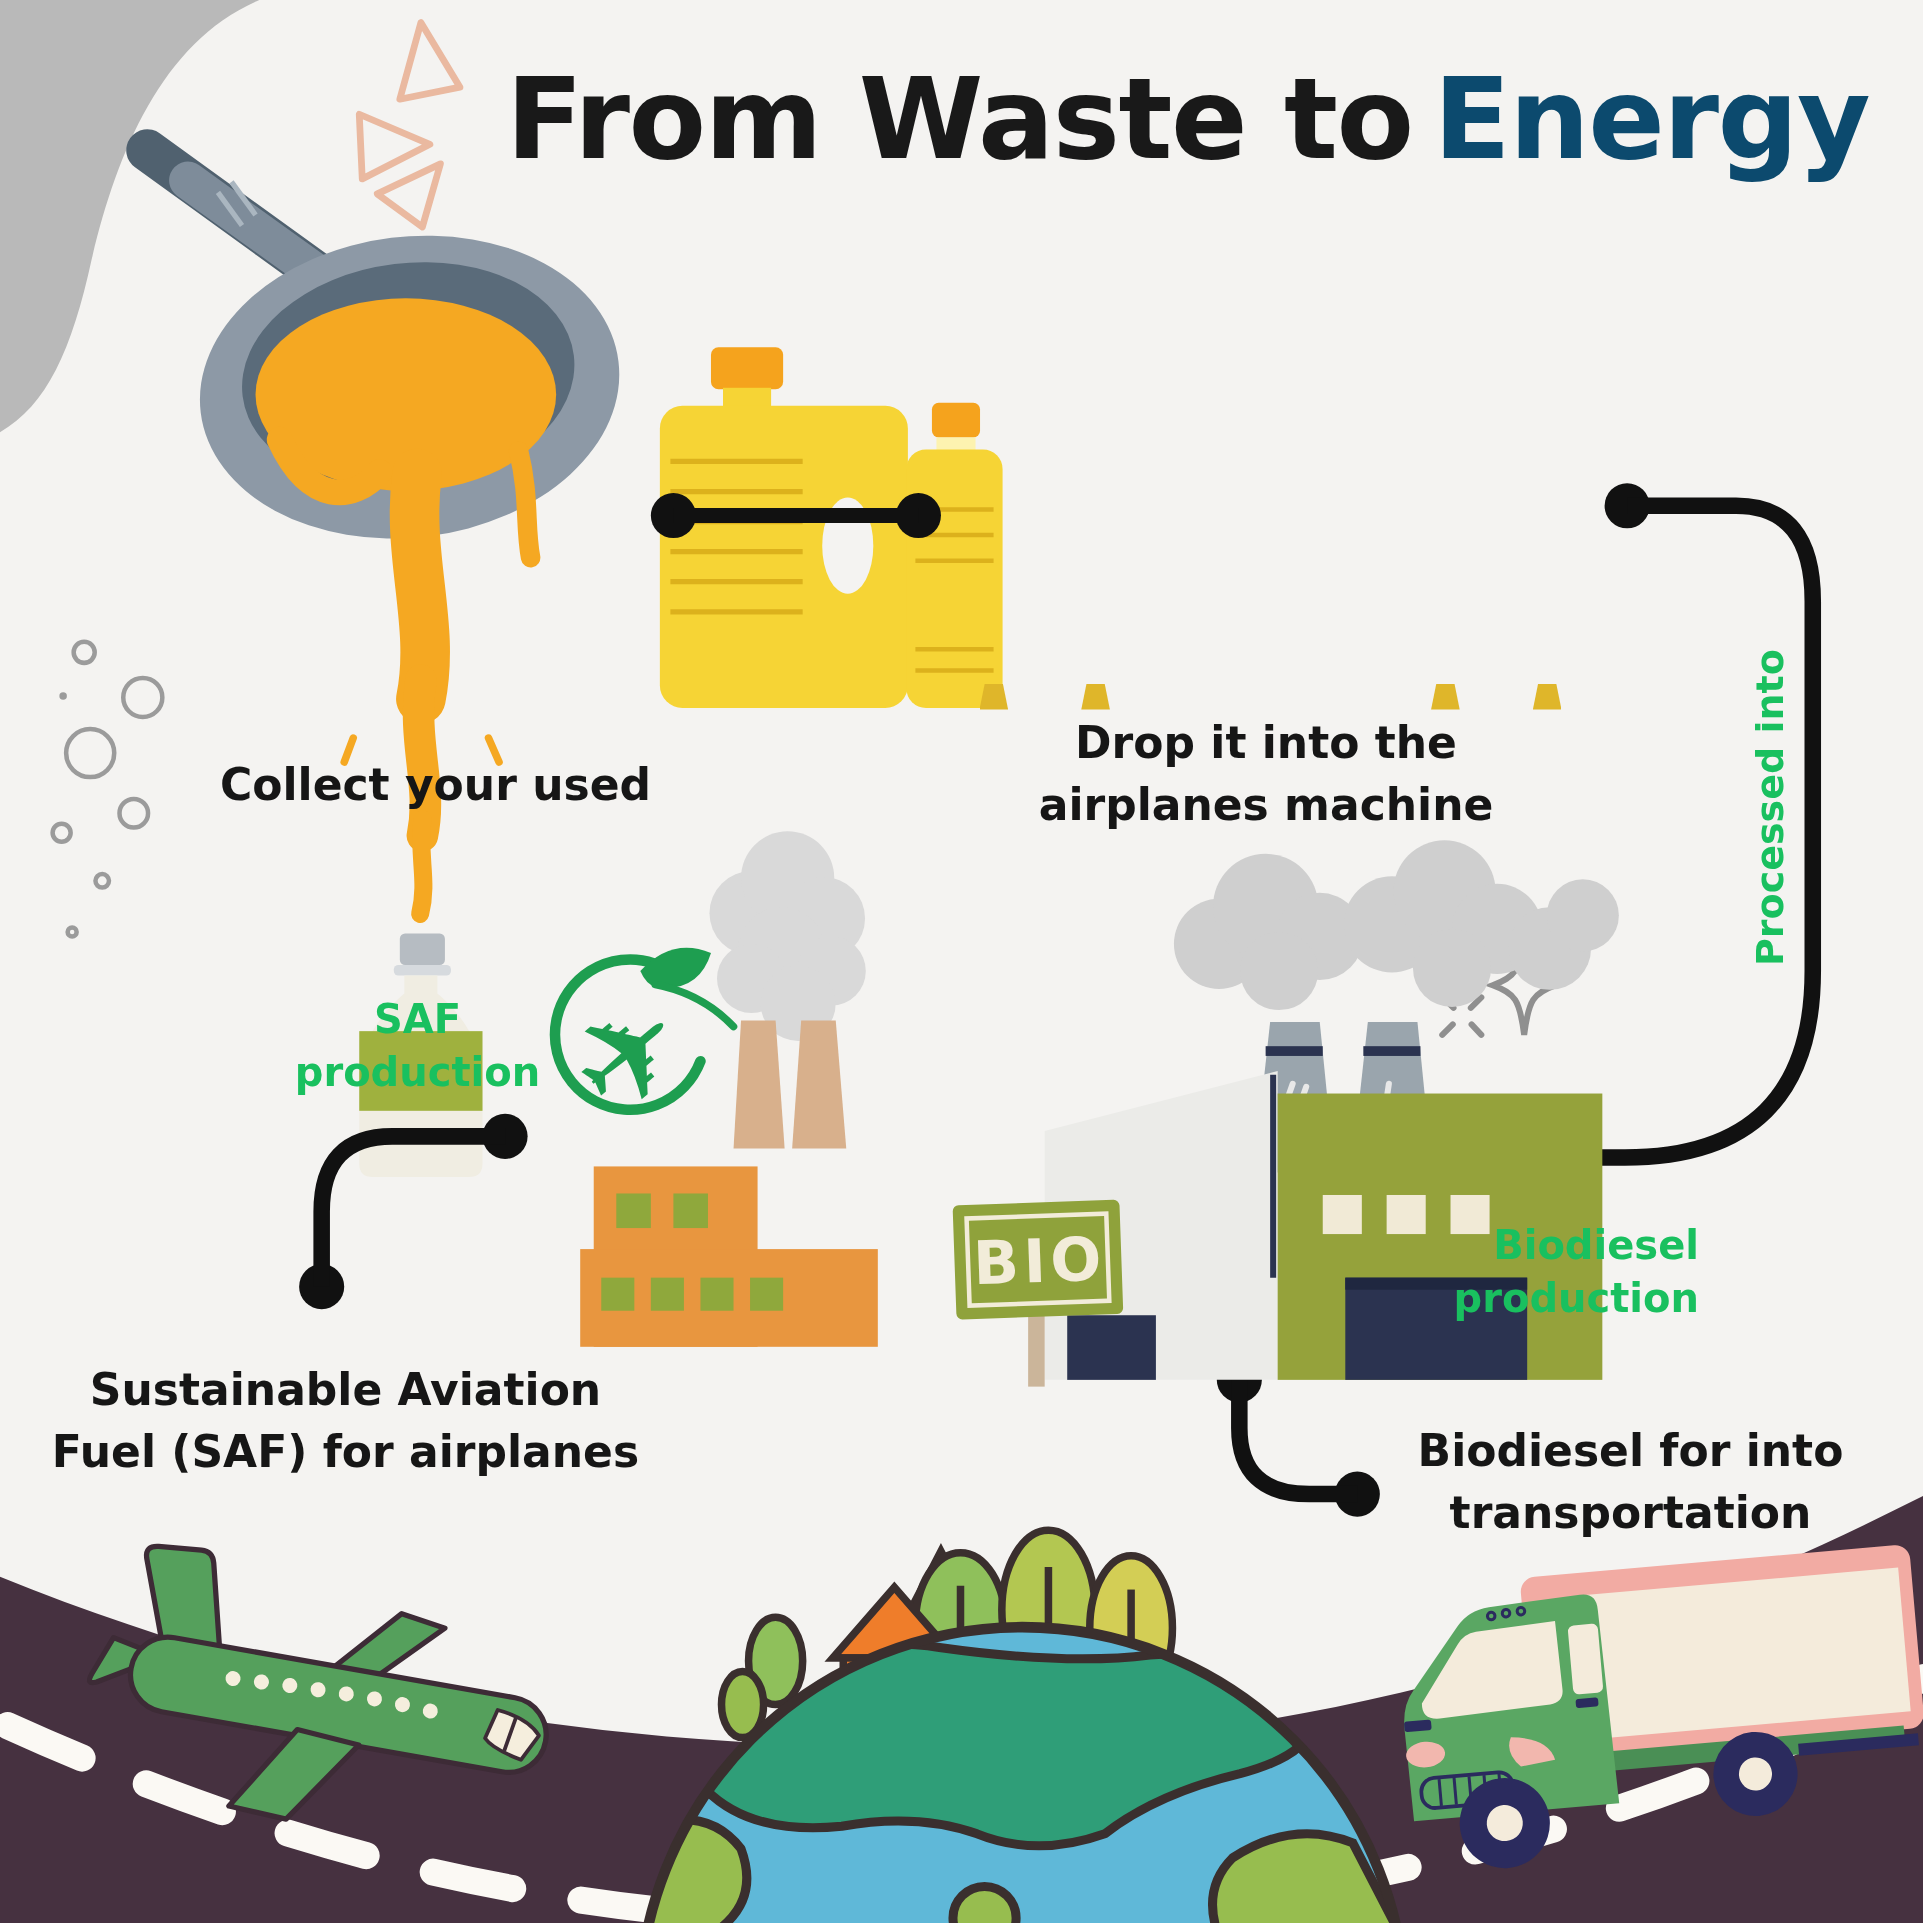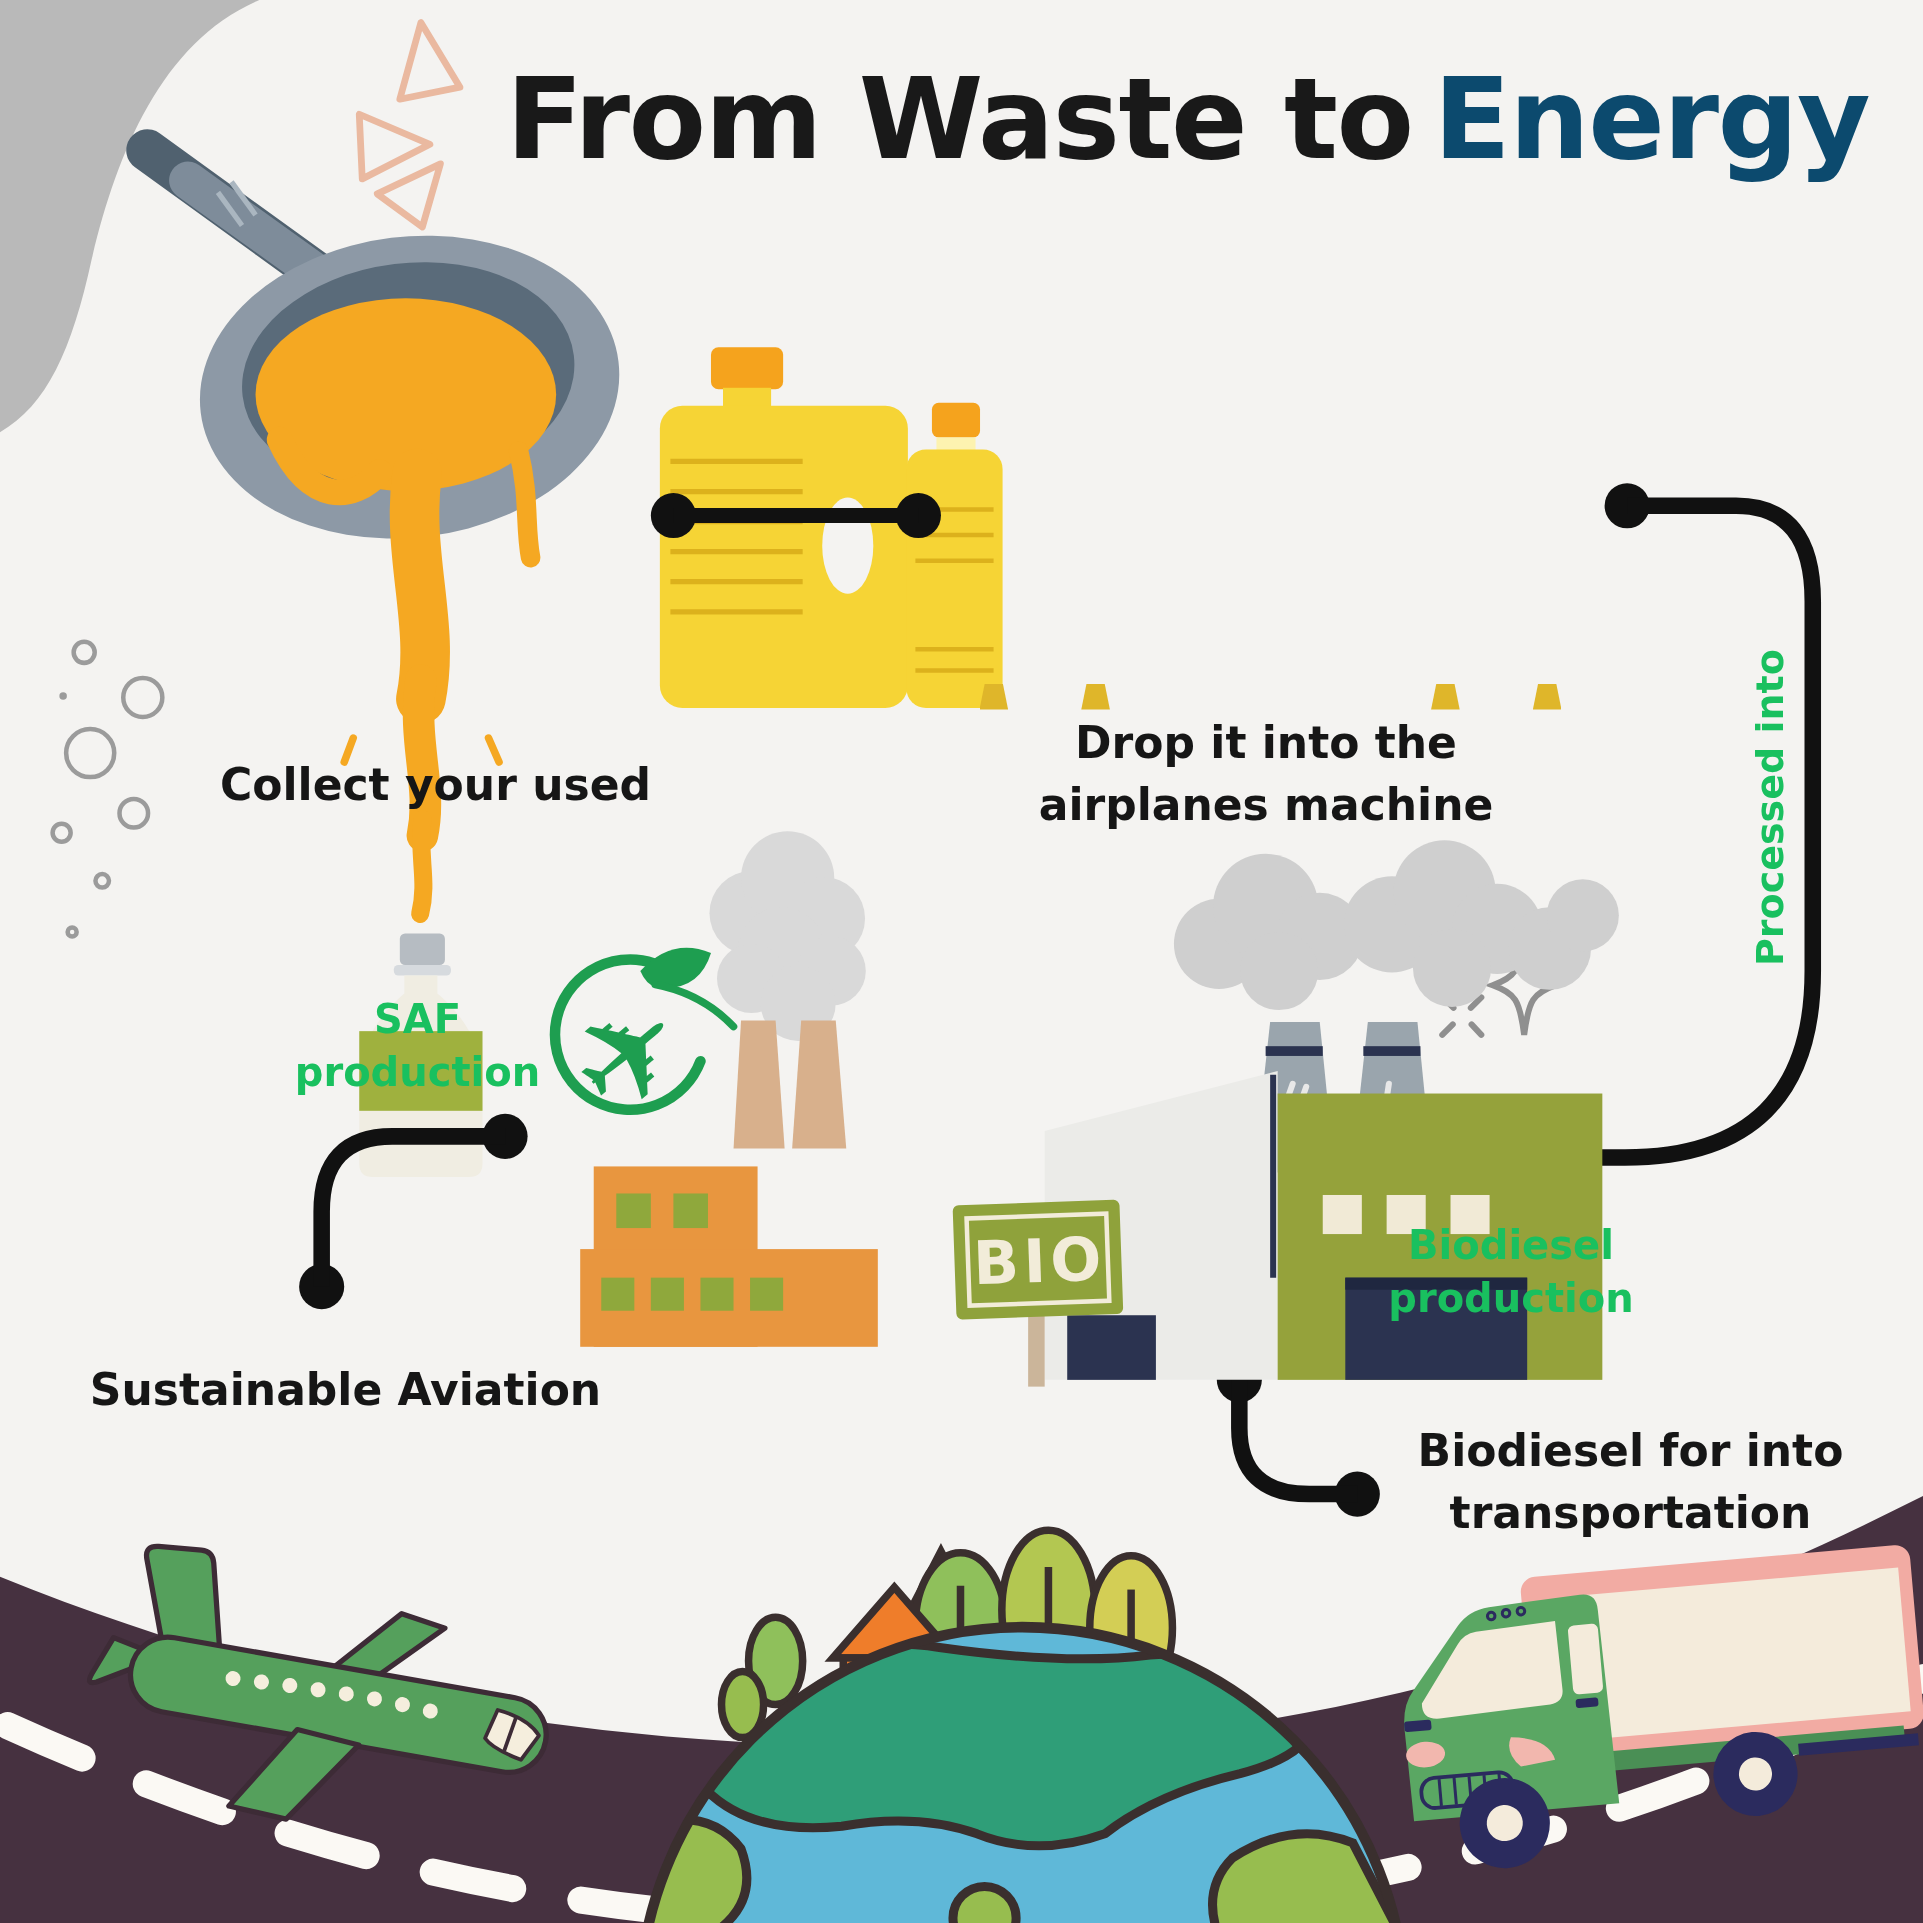--- a/index.html
+++ b/index.html
@@ -295,26 +295,27 @@
   </div>
   <div class="cap" style="left:924px;top:712px;width:684px;">
     <div>Drop it into the</div>
     <div>airplanes machine</div>
   </div>
   <div class="processed">Processed into</div>
   <div class="greencap" style="left:192px;top:993px;width:451px;">
     <div>SAF</div>
     <div>production</div>
   </div>
-  <div class="greencap" style="left:1323px;top:1219px;width:376px;">
+  <div class="greencap" style="left:1323px;top:1219px;width:376px;text-align:right;">
     <div>Biodiesel</div>
     <div>production</div>
   </div>
   <div class="cap" style="left:45px;top:1359px;width:601px;">
     <div>Sustainable Aviation</div>
+    <div>Fuel (SAF) for airplanes</div>
   </div>
   <div class="cap" style="left:1345px;top:1420px;width:571px;">
     <div>Biodiesel for into</div>
     <div>transportation</div>
   </div>
   <div class="bio-sign-text">BIO</div>
 
   <div class="machines-wrap">
 
     <div class="legs">

